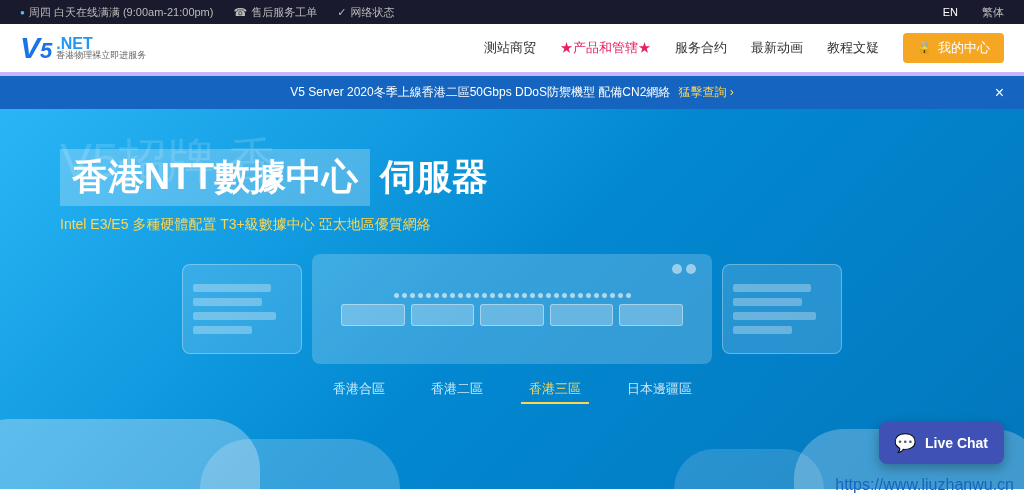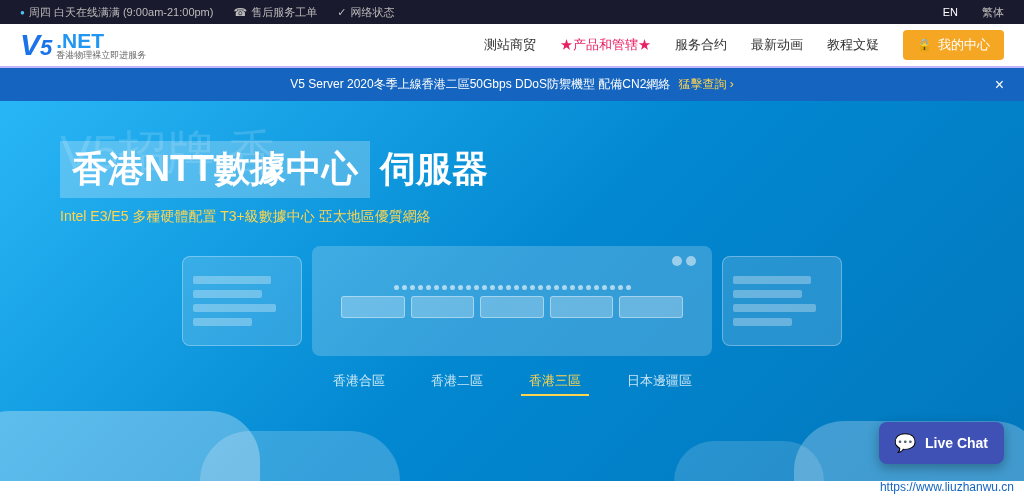--- a/index.html
+++ b/index.html
@@ -21,25 +21,25 @@
     .top-bar-right { margin-left: auto; display: flex; gap: 16px; align-items: center; }
     .top-bar-lang { color: #bbb; cursor: pointer; padding-left: 8px; }
     .top-bar-lang.active { color: #fff; }
 
     
     .header {
       background: #fff;
       display: flex;
       align-items: center;
       padding: 8px 20px;
-      height: 44px;
-      border-bottom: 2px solid #c4b5fd;
+      height: 52px;
+      border-bottom: 4px solid #c4b5fd;
     }
     .logo { display: flex; align-items: center; gap: 4px; }
-    .logo-net { color: #2196F3; font-size: 21px; font-weight: bold; }
+    .logo-net { color: #2196F3; font-size: 16px; font-weight: bold; }
     .logo-sub { color: #666; font-size: 9px; margin-top: -4px; }
     .logo-wrap { display: flex; flex-direction: column; }
     .nav { display: flex; align-items: center; gap: 24px; margin-left: auto; font-size: 13px; }
     .nav-item { color: #333; text-decoration: none; cursor: pointer; white-space: nowrap; }
     .nav-item.highlight { color: #e91e63; }
     .btn-account {
       background: #f5a623;
       color: #fff;
       border: none;
       padding: 6px 14px;
@@ -269,21 +269,21 @@
       z-index: 100;
     }
     .chat-icon { font-size: 18px; }
 
     
     .bottom-link {
       position: fixed;
       bottom: 10px;
       right: 10px;
       color: #1565c0;
-      font-size: 12px;
+      font-size: 16px;
       z-index: 100;
       text-decoration: none;
     }
 
     
     .v5-logo {
       font-size: 30px;
       font-weight: 900;
       color: #1a73e8;
       font-style: italic;

